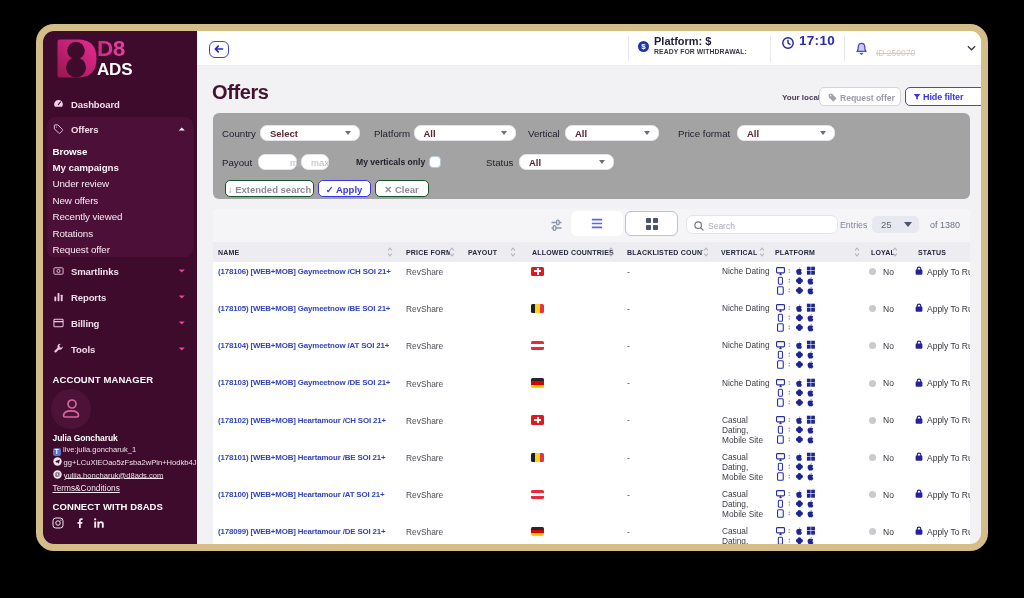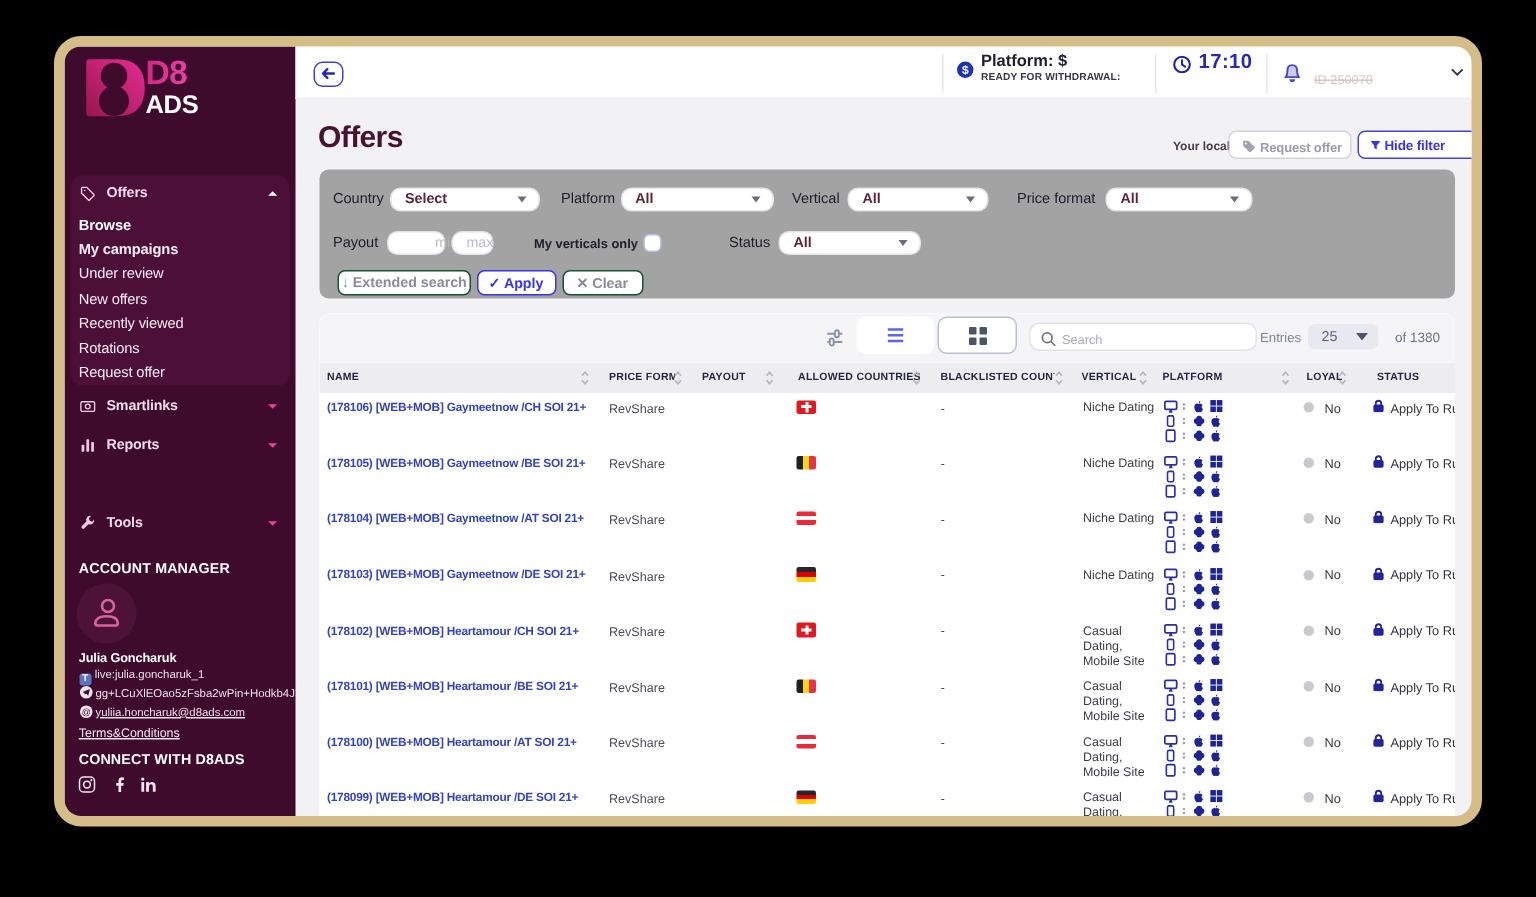--- a/index.html
+++ b/index.html
@@ -121,20 +121,27 @@
           </defs>
       <path d="M0.5 2.5 Q0.5 0.5 2.5 0.5 L21 0.5 Q39.5 0.5 39.5 19.5 Q39.5 38.5 21 38.5 L2.5 38.5 Q0.5 38.5 0.5 36.5 Z" fill="url(#lg)"></path>
       <circle cx="19" cy="11.6" r="8.8" fill="#3e0b2d"></circle>
       <circle cx="19" cy="28.4" r="10" fill="#3e0b2d"></circle>
     </svg>
     <div class="abs" style="left:54px;top:4.5px;font-size:22.5px;font-weight:bold;background:linear-gradient(90deg,#cf2886,#ee3fa4);-webkit-background-clip:text;color:transparent;letter-spacing:-0.5px;">D8</div>
     <div class="abs" style="left:54px;top:29px;font-size:17px;font-weight:bold;color:#fff;letter-spacing:-0.2px;">ADS</div>
 
     <div class="abs" style="left:4px;top:86px;width:146px;height:140px;background:#4c0f37;border-radius:8px;"></div>
 
+    <div class="navitem" style="top:60px;">
+      <svg class="ic" viewBox="0 0 24 24">
+            <path d="M12 3 A9.5 9.5 0 0 0 2.5 12.5 A9.5 9.5 0 0 0 4.3 18 L19.7 18 A9.5 9.5 0 0 0 21.5 12.5 A9.5 9.5 0 0 0 12 3 Z" fill="#f3cfe6"></path>
+            <path d="M11.5 13.5 L16.5 7.5" stroke="#3e0b2d" stroke-width="2.2" stroke-linecap="round"></path>
+          </svg>
+      <span class="tx">Dashboard</span>
+    </div>
     <div class="navitem" style="top:85px;">
       <svg class="ic" viewBox="0 0 24 24" fill="none" stroke="#f3cfe6" stroke-width="2">
             <path d="M3 4.2 Q3 3 4.2 3 L10.5 3 L21 13.5 Q21.8 14.3 21 15.1 L14.6 21.5 Q13.8 22.3 13 21.5 L3 11.5 Z"></path>
             <circle cx="7.6" cy="7.6" r="1.2" fill="#f3cfe6" stroke="none"></circle>
           </svg>
       <span class="tx">Offers</span>
       <svg class="car" viewBox="0 0 10 6">
             <path d="M1 5 L5 1 L9 5 Z" fill="#fff"></path>
           </svg>
     </div>
@@ -156,20 +163,30 @@
             <path d="M1 1 L5 5 L9 1 Z" fill="#ef3f9f"></path>
           </svg>
     </div>
     <div class="navitem" style="top:253px;">
       <svg class="ic" viewBox="0 0 24 24" fill="#efc9e2">
             <rect x="3" y="11" width="4" height="10" rx="1"></rect>
             <rect x="10" y="3" width="4" height="18" rx="1"></rect>
             <rect x="17" y="7" width="4" height="14" rx="1"></rect>
           </svg>
       <span class="tx">Reports</span>
+      <svg class="car" viewBox="0 0 10 6">
+            <path d="M1 1 L5 5 L9 1 Z" fill="#ef3f9f"></path>
+          </svg>
+    </div>
+    <div class="navitem" style="top:279px;">
+      <svg class="ic" viewBox="0 0 24 24" fill="none" stroke="#efc9e2" stroke-width="2.2">
+            <rect x="2" y="4" width="20" height="16" rx="2"></rect>
+            <path d="M2 9 L22 9" stroke-width="3"></path>
+          </svg>
+      <span class="tx">Billing</span>
       <svg class="car" viewBox="0 0 10 6">
             <path d="M1 1 L5 5 L9 1 Z" fill="#ef3f9f"></path>
           </svg>
     </div>
     <div class="navitem" style="top:305px;">
       <svg class="ic" viewBox="0 0 24 24" fill="#efc9e2">
             <path d="M21 6 a6 6 0 0 1 -8 7 L7 19 a2.3 2.3 0 0 1 -3.4 -3.4 L10 9 a6 6 0 0 1 7-8 L13.5 4.5 L15 8 L18.5 9.5 Z"></path>
           </svg>
       <span class="tx">Tools</span>
       <svg class="car" viewBox="0 0 10 6">

